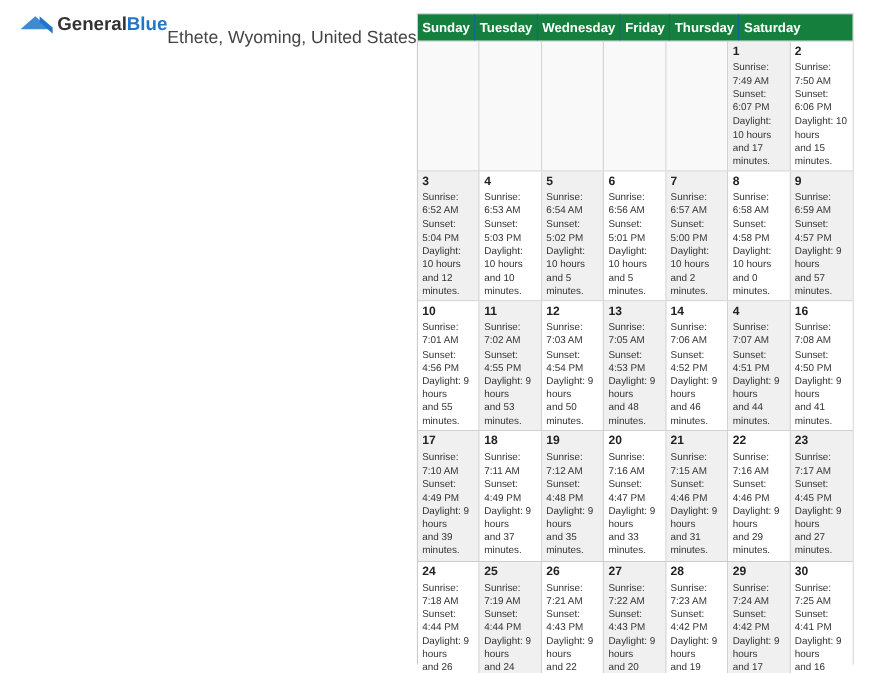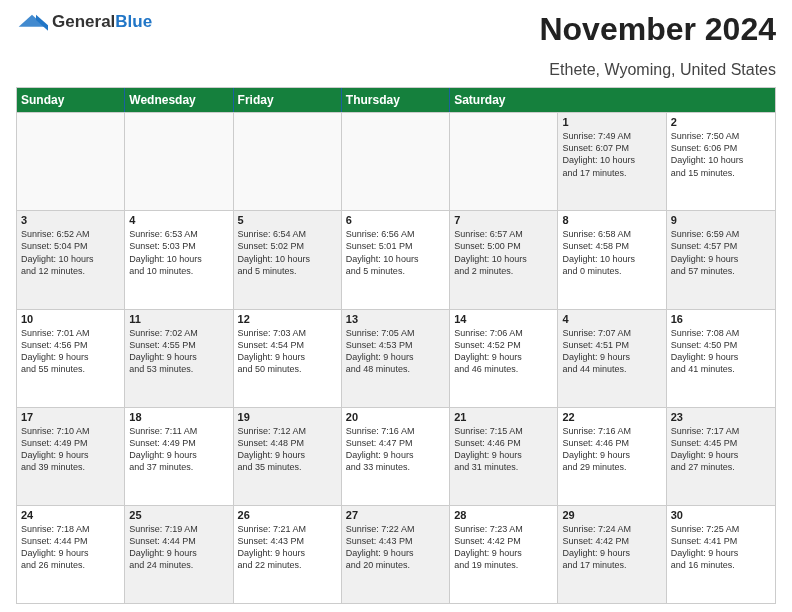--- a/index.html
+++ b/index.html
@@ -8,21 +8,21 @@
       background: #fff;
       width: 792px;
       height: 612px;
       overflow: hidden;
     }
     .page {
       width: 792px;
       height: 612px;
       padding: 12px 16px 8px 16px;
       display: flex;
-      flex-direction: column;
+      flex-direction: row;
     }
     .header {
       display: flex;
       justify-content: space-between;
       align-items: flex-start;
       margin-bottom: 8px;
     }
     .logo-text {
       font-size: 18px;
       font-weight: bold;
@@ -115,27 +115,27 @@
       <svg class="logo-icon" viewBox="0 0 48 30" xmlns="http://www.w3.org/2000/svg">
         <rect x="0" y="0" width="48" height="30" rx="3" fill="#fff"></rect>
         <polygon points="24,4 44,22 4,22" fill="#2176c7" opacity="0.85"></polygon>
         <polygon points="30,4 48,20 48,28 30,12" fill="#2176c7"></polygon>
       </svg>
       <div class="logo-text">
         <span style="color:#333;font-weight:bold;font-size:17px;">General</span><span style="color:#2176c7;font-weight:bold;font-size:17px;">Blue</span>
       </div>
     </div>
     <div class="title-block">
-      <div class="month-title">November 2024</div>
       <div class="location-title">Ethete, Wyoming, United States</div>
     </div>
   </div>
   <div class="calendar">
     <div class="cal-header-row">
     <div class="cal-header-cell">Sunday</div>
+        <div class="cal-header-cell">Tuesday</div>
         <div class="cal-header-cell">Wednesday</div>
         <div class="cal-header-cell">Friday</div>
         <div class="cal-header-cell">Thursday</div>
         <div class="cal-header-cell">Saturday</div>
       </div>
     <div class="cal-body">
     <div class="cal-row">
           <div class="cal-cell empty"></div>
           <div class="cal-cell empty"></div>
           <div class="cal-cell empty"></div>

